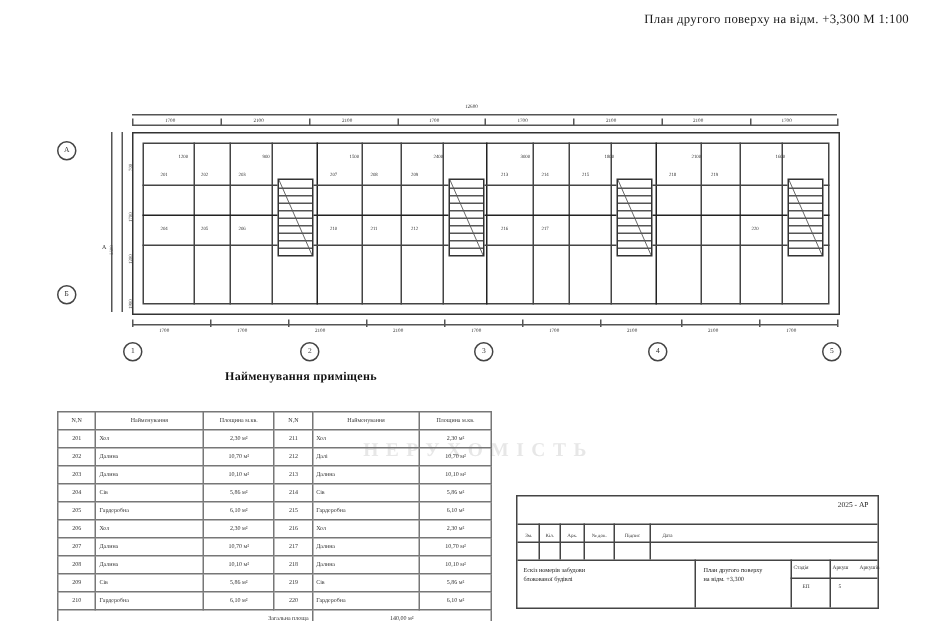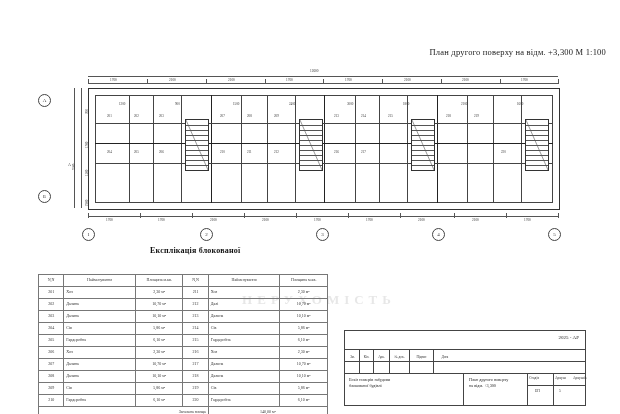--- a/index.html
+++ b/index.html
@@ -5,21 +5,21 @@
   html,body{margin:0;padding:0;}
   body{
     width:620px;height:414px;background:#fff;
     font-family:"Liberation Serif", serif;
     color:#222;overflow:hidden;position:relative;
   }
   .sheet{position:absolute;left:0;top:0;width:620px;height:414px;}
 
   .title-top{
     position:absolute;right:14px;top:7px;
-    font-size:8.5px;letter-spacing:.2px;color:#1a1a1a;white-space:nowrap;margin-top:40px;
+    font-size:8.5px;letter-spacing:.2px;color:#1a1a1a;white-space:nowrap;
   }
 
   
   .plan-wrap{position:absolute;left:60px;top:70px;width:520px;height:160px;}
 
   .plan-outer{
     position:absolute;left:28px;top:18px;width:470px;height:120px;
     border:1.2px solid #333;background:#fff;
   }
   .plan-inner{
@@ -275,21 +275,21 @@
 
     <div class="sec-label" style="left:8px;top:92px;">А</div>
   </div>
 
   <div class="bub" style="left:82px;top:228px;">1</div>
   <div class="bub" style="left:200px;top:228px;">2</div>
   <div class="bub" style="left:316px;top:228px;">3</div>
   <div class="bub" style="left:432px;top:228px;">4</div>
   <div class="bub" style="left:548px;top:228px;">5</div>
 
-  <div class="expl-title">Експлікація блокованої</div>
+  <div class="expl-title">Найменування приміщень</div>
 
   <div class="wm2">НЕРУХОМІСТЬ</div>
 
   <table class="expl">
     <thead>
       <tr>
         <th class="c-n">N,N</th>
         <th class="c-name">Найменування</th>
         <th class="c-area">Площина м.кв.</th>
         <th class="c-n">N,N</th>

